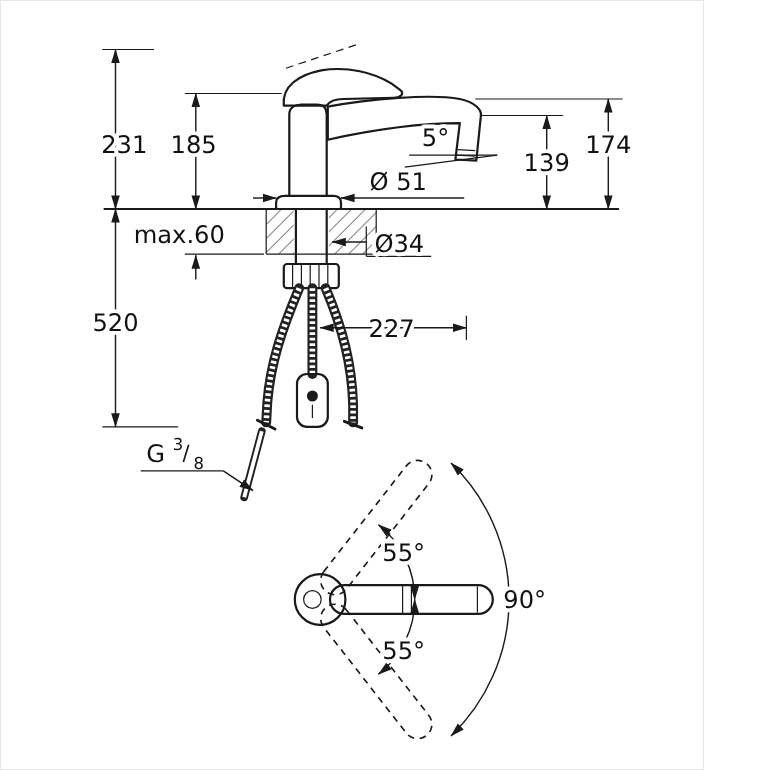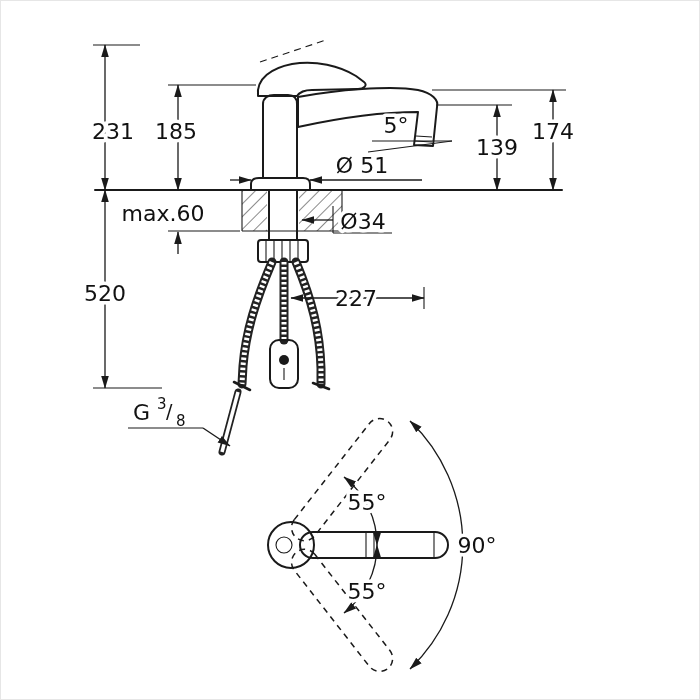--- a/index.html
+++ b/index.html
@@ -1,17 +1,17 @@
 <!DOCTYPE html>
 <html><head>
 <meta charset="utf-8">
 <style>
   html,body { margin:0; padding:0; background:#ffffff; }
   .stage {
-    width:700px; height:700px; background:#ffffff; position:relative;
+    width:640px; height:700px; background:#ffffff; position:relative;
     box-shadow: inset 0 0 0 1px #e6e6e6;
     font-family:"DejaVu Sans", sans-serif;
   }
   svg { display:block; }
   svg text {
     font-family:"DejaVu Sans", sans-serif;
     fill:#111111;
     stroke:#ffffff; stroke-width:7; paint-order:stroke; stroke-linejoin:round;
   }
   .dim  { font-size:22px; }

